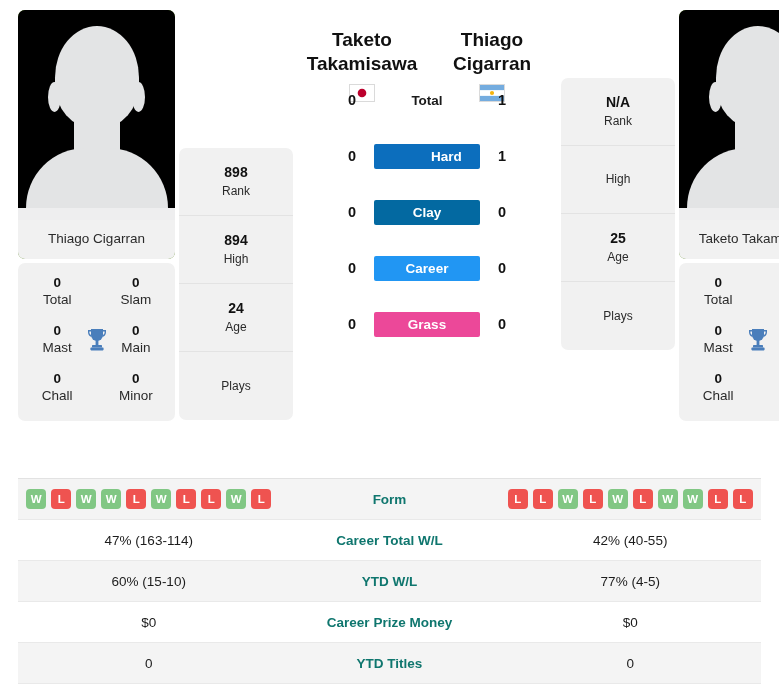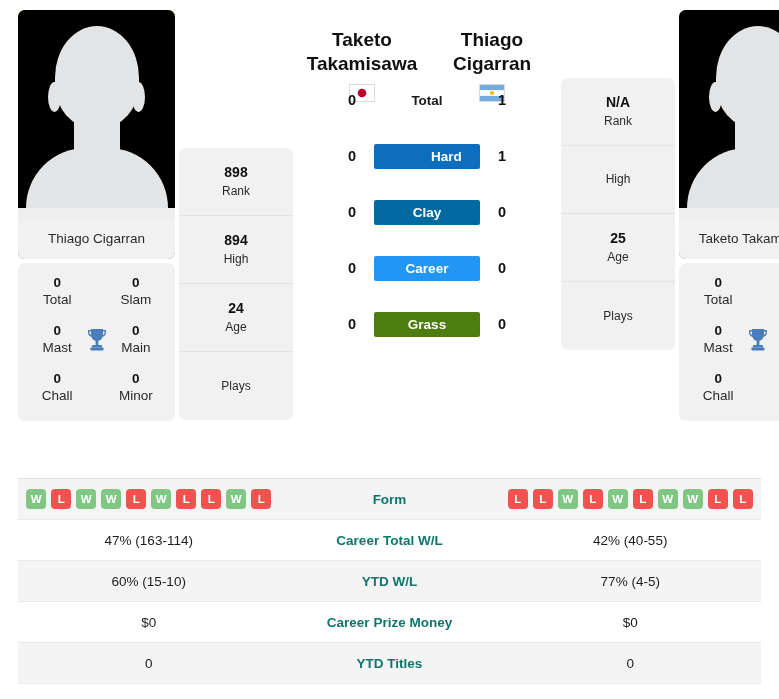--- a/index.html
+++ b/index.html
@@ -391,21 +391,21 @@
             <div class="surface-badge" style="background: #0369a1;">Clay</div>
             <div class="h2h-score">0</div>
           </div>
           <div class="h2h-row">
             <div class="h2h-score">0</div>
             <div class="surface-badge" style="background: rgb(33, 150, 243);">Career</div>
             <div class="h2h-score">0</div>
           </div>
           <div class="h2h-row">
             <div class="h2h-score">0</div>
-            <div class="surface-badge" style="background: #4d7c0f;">Grass</div>
+            <div class="surface-badge" style="background: #ec4899;">Grass</div>
             <div class="h2h-score">0</div>
           </div>
         </div>
     </div>
 
     <div class="stats-col right-stats">
       <div class="stat-cell">
         <div class="val">N/A</div>
         <div class="key">Rank</div>
       </div>

